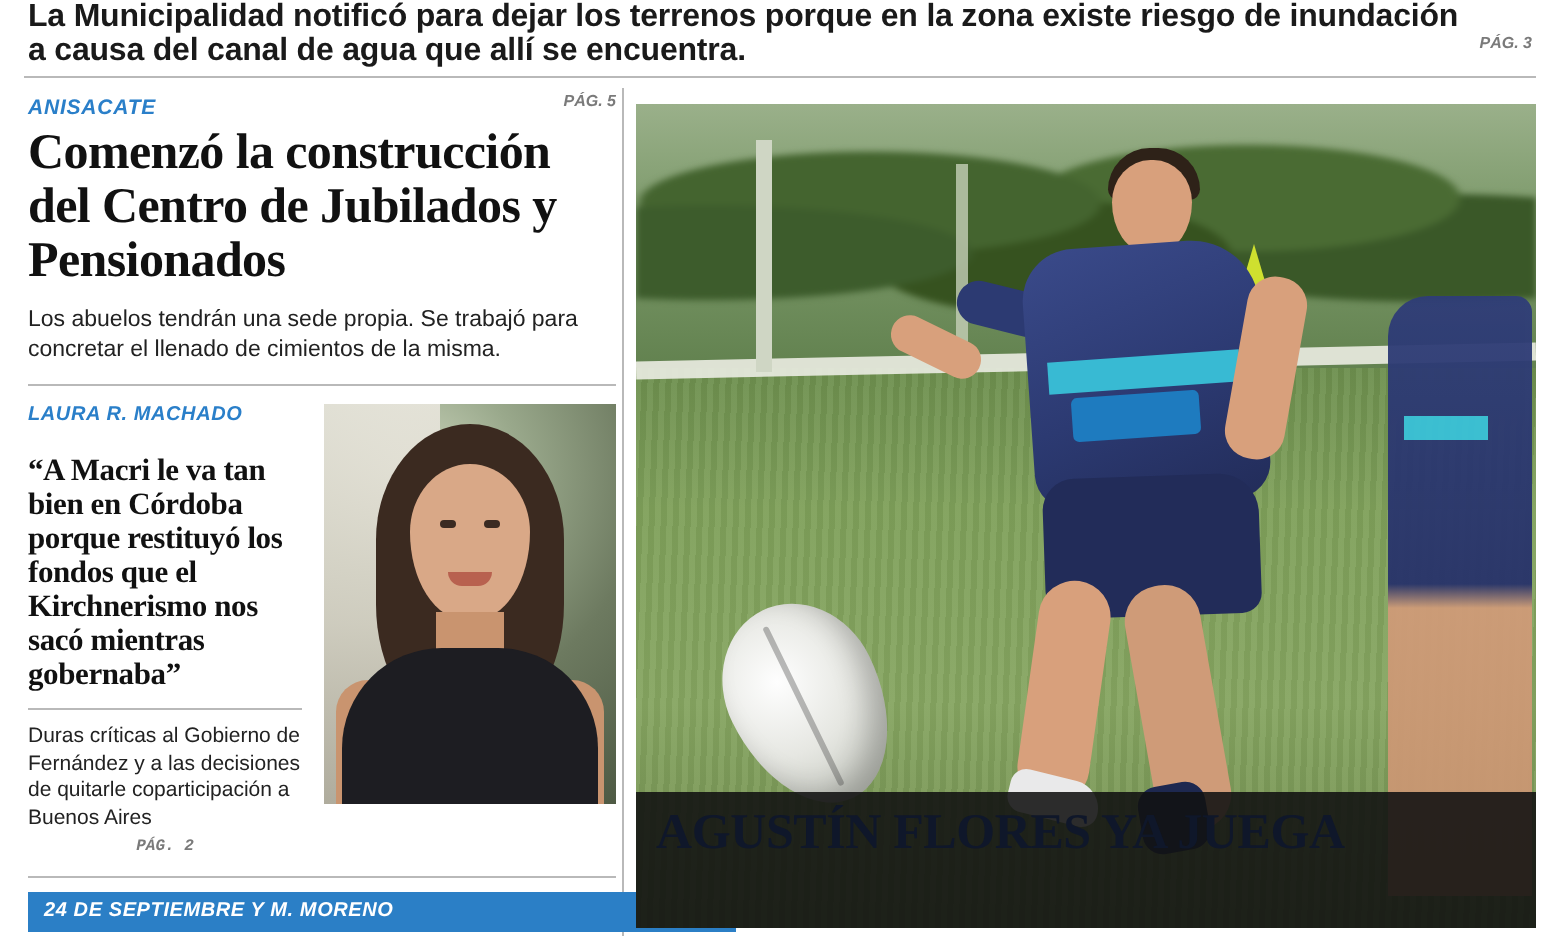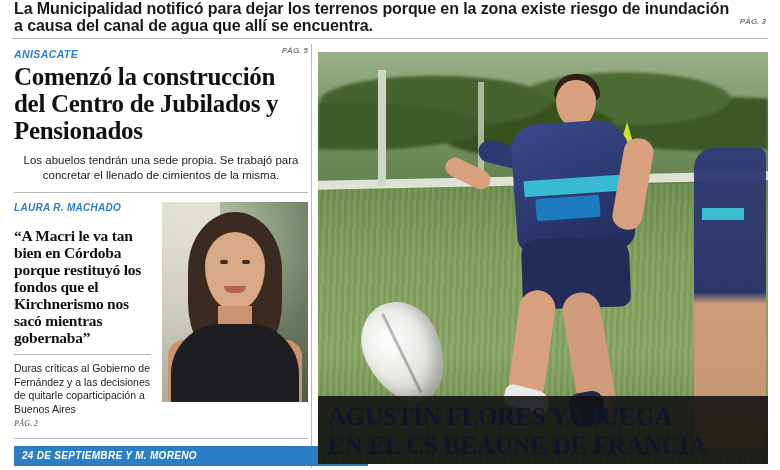--- a/index.html
+++ b/index.html
@@ -84,21 +84,20 @@
     color: #111;
     margin-top: 3px;
     letter-spacing: -0.3px;
   }
   .deck {
     font-family: "Liberation Sans", sans-serif;
     font-size: 11.5px;
     line-height: 14.5px;
     color: #222;
     margin-top: 9px;
-    text-align: center;
   }
   .rule-thin {
     width: 100%; height: 1px;
     background: #b9b9b9;
     margin: 10px 0 0 0;
   }
 
   
   .interview {
     position: relative;
@@ -130,23 +129,23 @@
     background: #b9b9b9;
     margin: 8px 0 7px 0;
   }
   .quote-text {
     font-family: "Liberation Sans", sans-serif;
     font-size: 10.5px;
     line-height: 13.5px;
     color: #222;
   }
   .quote-pag {
-    text-align: left;
+    text-align: center;
     width: 137px;
-    font-family: Liberation Serif, serif;
+    font-family: Liberation Mono, monospace;
     font-weight: bold;
     font-style: italic;
     font-size: 8px;
     color: #7a7a7a;
     margin-top: 3px;
   }
   .portrait {
     position: absolute;
     right: 0; top: 0;
     width: 146px; height: 200px;
@@ -555,16 +554,15 @@
       <div class="sock"></div>
       <div class="boot"></div>
     </div>
 
     <div class="ball"></div>
     <div class="player2"></div>
   </div>
 
   <div class="caption-band">
     <div class="cap">AGUSTÍN FLORES YA JUEGA</div>
-    <div class="cap">EN EL CS BEAUNE DE FRANCIA</div>
   </div>
 
 </div>
 
 </body></html>

